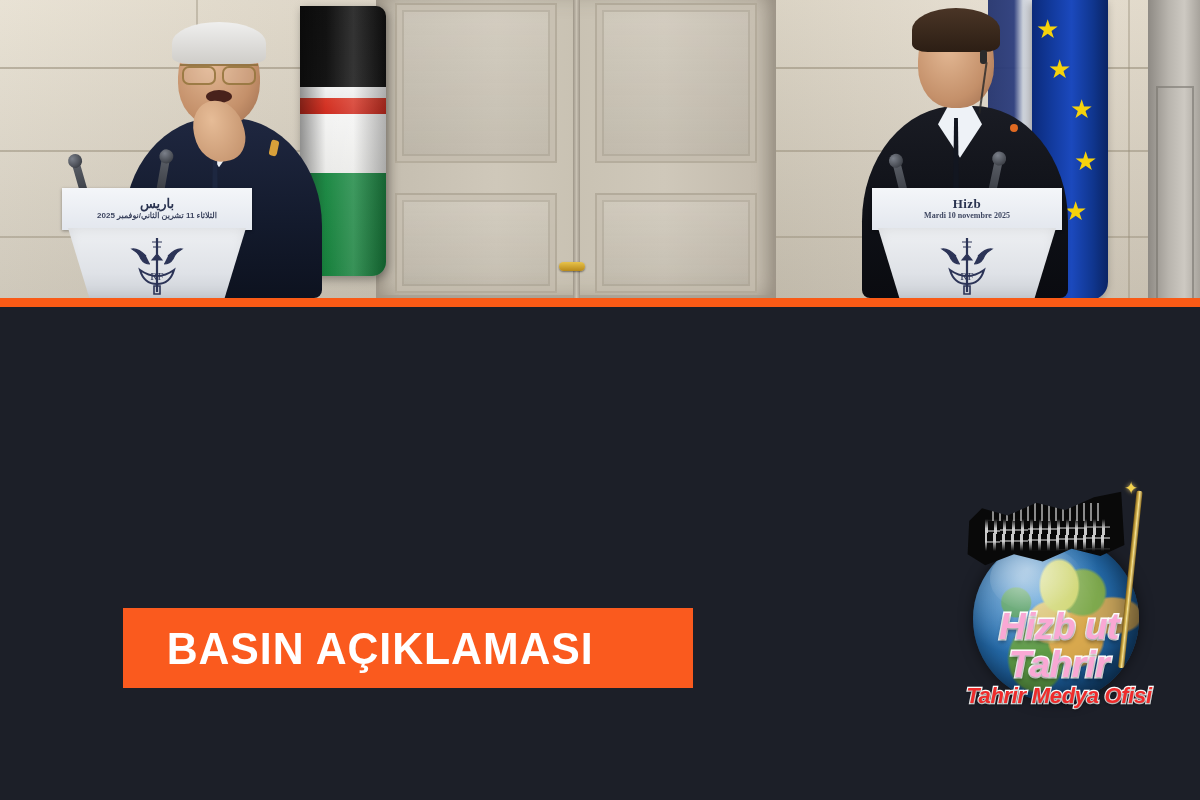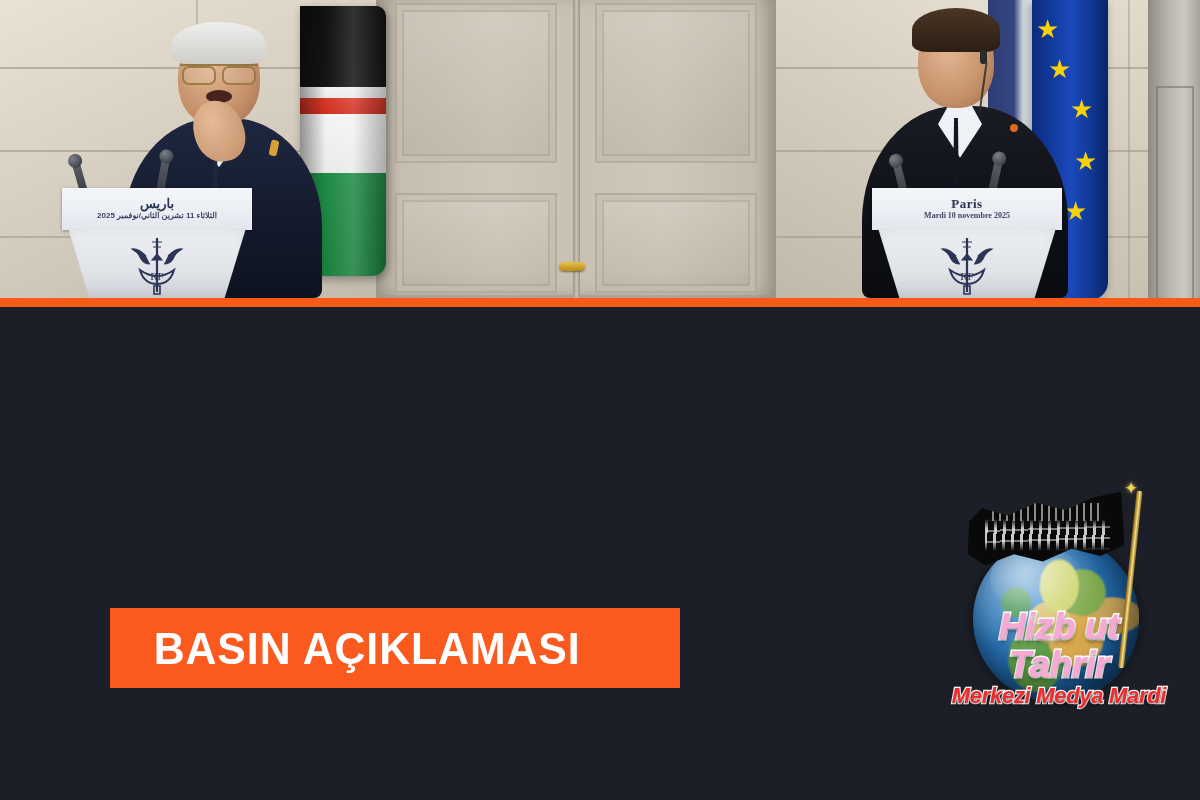--- a/index.html
+++ b/index.html
@@ -253,21 +253,21 @@
     font-weight: 700;
     font-size: 43px;
     line-height: 57px;
     letter-spacing: .2px;
     transform: scaleX(.93);
     transform-origin: left center;
     white-space: nowrap;
   }
 
   #press-banner {
-    position: absolute; left: 110px; top: 608px;
+    position: absolute; left: 123px; top: 608px;
     width: 570px; height: 80px;
     display: flex; align-items: center;
   }
   #press-banner .txt {
     color: #ffffff;
     font-family: "Liberation Sans Narrow", "Liberation Sans", sans-serif;
     font-weight: 700;
     font-size: 45px;
     line-height: 1;
     letter-spacing: 1px;
@@ -449,21 +449,21 @@
             <path d="M26 52 h6 v8 h-6 z" fill="none" stroke-width="1.6"></path>
           </g>
         </svg>
       </div>
     </div>
 
     <div class="podium" id="podium-right">
       <div class="mic" style="left:26px;top:-26px;transform:rotate(-14deg);"></div>
       <div class="mic" style="left:118px;top:-28px;transform:rotate(12deg);"></div>
       <div class="sign">
-        <div class="l1" style="font-family:'Liberation Serif',serif;">Paris</div>
+        <div class="l1" style="font-family:'Liberation Serif',serif;">Hizb</div>
         <div class="l2" style="font-family:'Liberation Serif',serif;">Mardi 10 novembre 2025</div>
       </div>
       <div class="body"></div>
       <div class="emblem">
         <svg viewBox="0 0 58 62" width="58" height="62" aria-hidden="true">
           <g fill="#2c3457" stroke="#2c3457" stroke-width="1.1">
             <path d="M29 4 v54" stroke-width="2.2"></path>
             <path d="M24 8 h10 M25 13 h8"></path>
             <path d="M29 20 l-5 6 h10 z"></path>
             <path d="M18 22 q-8 -8 -14 -7 q7 4 9 10 q3 5 9 5" fill="#2c3457"></path>
@@ -489,17 +489,17 @@
       <div class="gloss"></div>
     </div>
     <div id="flag-shape">
       <div class="shahada2"></div>
       <div class="shahada"></div>
     </div>
     <div id="flagpole"></div>
     <div id="pole-star">✦</div>
     <div id="logo-text">
       <div class="t1" style="color: #f9a8d4;">Hizb ut Tahrir</div>
-      <div class="t2" style="color: rgb(239, 43, 43);">Merkezi Medya Mardi</div>
+      <div class="t2" style="color: rgb(239, 43, 43);">Tahrir Medya Ofisi</div>
     </div>
   </div>
 
 </div>
 
 </body></html>

